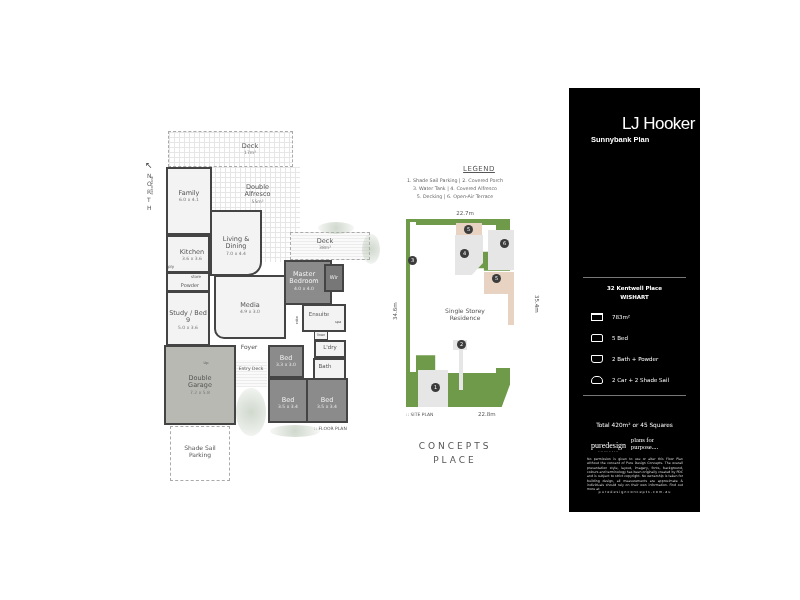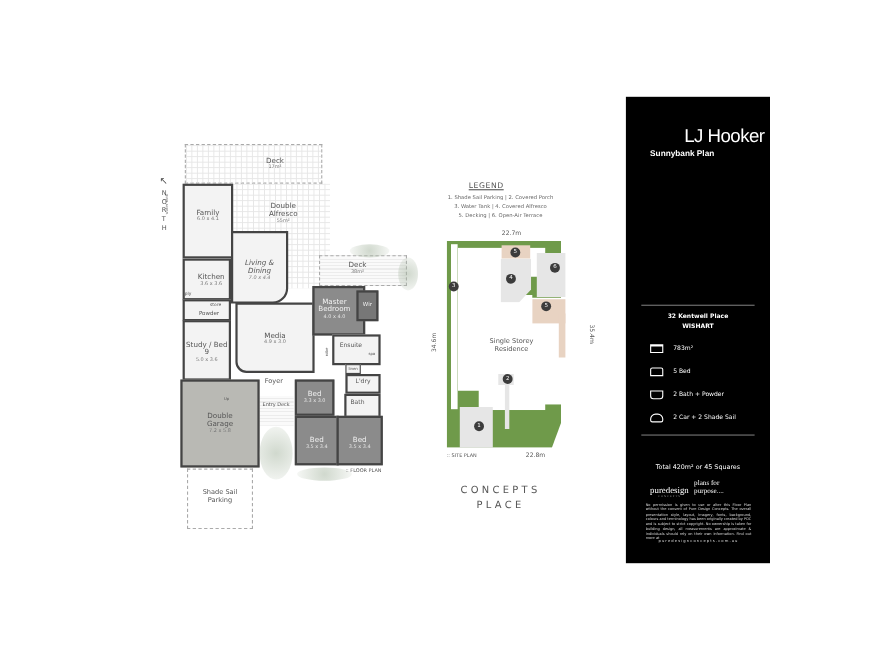--- a/index.html
+++ b/index.html
@@ -71,21 +71,21 @@
   <div class="tree" style="left:318px;top:222px;width:36px;height:12px;"></div>
 
   <div class="room" style="left:166px;top:167px;width:46px;height:68px;"></div>
   <div class="lbl" style="left:168px;top:190px;width:42px;">
     <span>Family</span>
     <span class="dim">6.0 x 4.1</span>
   </div>
   <div class="abs" style="left:150px;top:195px;font-size:3.5px;color:#777;transform:rotate(-90deg);transform-origin:left top;">water tank</div>
 
   <div class="room" style="left:210px;top:210px;width:52px;height:66px;border-radius:0 0 14px 0;"></div>
-  <div class="lbl" style="left:212px;top:236px;width:48px;font-style:italic;">
+  <div class="lbl" style="left:212px;top:236px;width:48px;">
     <span>Living &amp; Dining</span>
     <span class="dim">7.0 x 4.4</span>
   </div>
 
   <div class="room" style="left:166px;top:235px;width:44px;height:38px;"></div>
   <div class="lbl" style="left:175px;top:249px;width:34px;">
     <span>Kitchen</span>
     <span class="dim">3.6 x 3.6</span>
   </div>
   <div class="lbl" style="left:166px;top:265px;width:10px;font-size:4px;">ply</div>
@@ -159,21 +159,21 @@
   <div class="tree" style="left:236px;top:388px;width:30px;height:48px;"></div>
   <div class="tree" style="left:270px;top:425px;width:50px;height:12px;"></div>
 
   <div class="dashed" style="left:170px;top:426px;width:60px;height:55px;"></div>
   <div class="lbl" style="left:178px;top:445px;width:44px;font-size:6px;">Shade Sail Parking</div>
 
   <div class="abs" style="left:314px;top:426px;font-size:4.5px;color:#555;">:: FLOOR PLAN</div>
 </div>
 
 <div>
-  <div class="abs" style="left:407px;top:165px;width:70px;text-align:center;font-size:7px;letter-spacing:0.5px;color:#555;text-decoration:underline;">LEGEND</div>
+  <div class="abs" style="left:444px;top:165px;width:70px;text-align:center;font-size:7px;letter-spacing:0.5px;color:#555;text-decoration:underline;">LEGEND</div>
   <div class="abs" style="left:360px;top:178px;width:190px;text-align:center;font-size:4.8px;color:#666;">1. Shade Sail Parking  |  2. Covered Porch</div>
   <div class="abs" style="left:360px;top:186px;width:190px;text-align:center;font-size:4.8px;color:#666;">3. Water Tank  |  4. Covered Alfresco</div>
   <div class="abs" style="left:360px;top:194px;width:190px;text-align:center;font-size:4.8px;color:#666;">5. Decking  |  6. Open-Air Terrace</div>
 </div>
 
 <div>
   <div class="abs" style="left:445px;top:210px;width:40px;text-align:center;font-size:5.5px;color:#555;">22.7m</div>
 
   <div class="abs site-green" style="left:406px;top:219px;width:104px;height:188px;clip-path:polygon(0 0,100% 0,100% 88%,92% 100%,0 100%);"></div>
 

